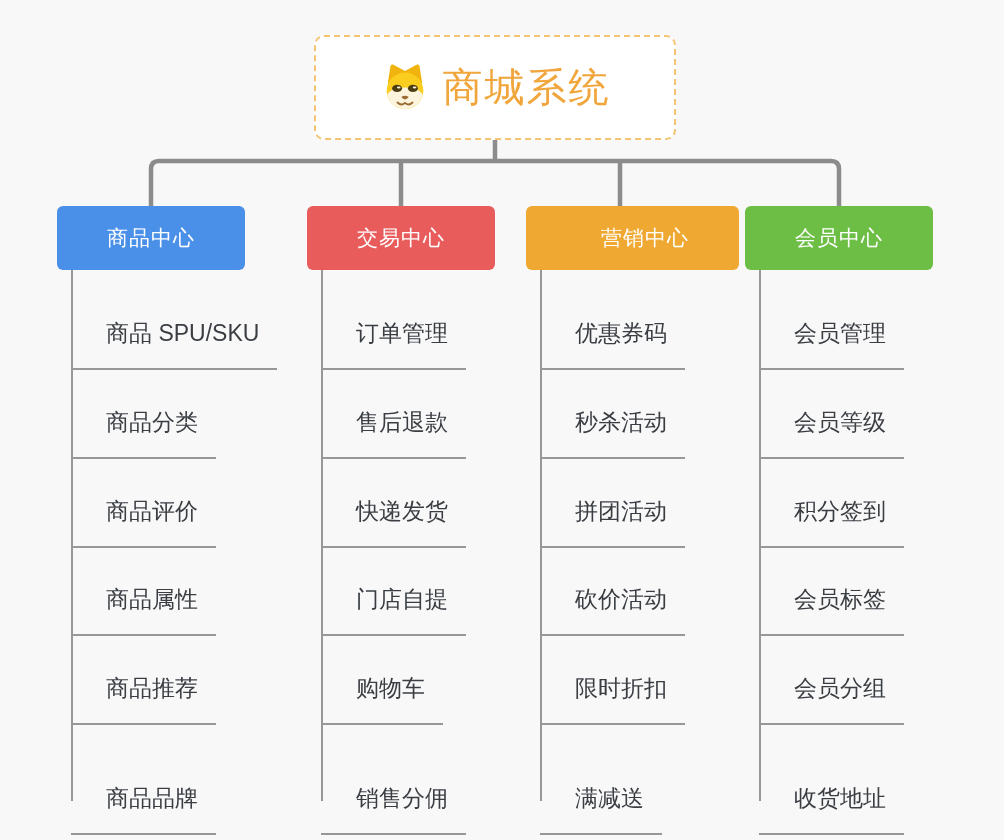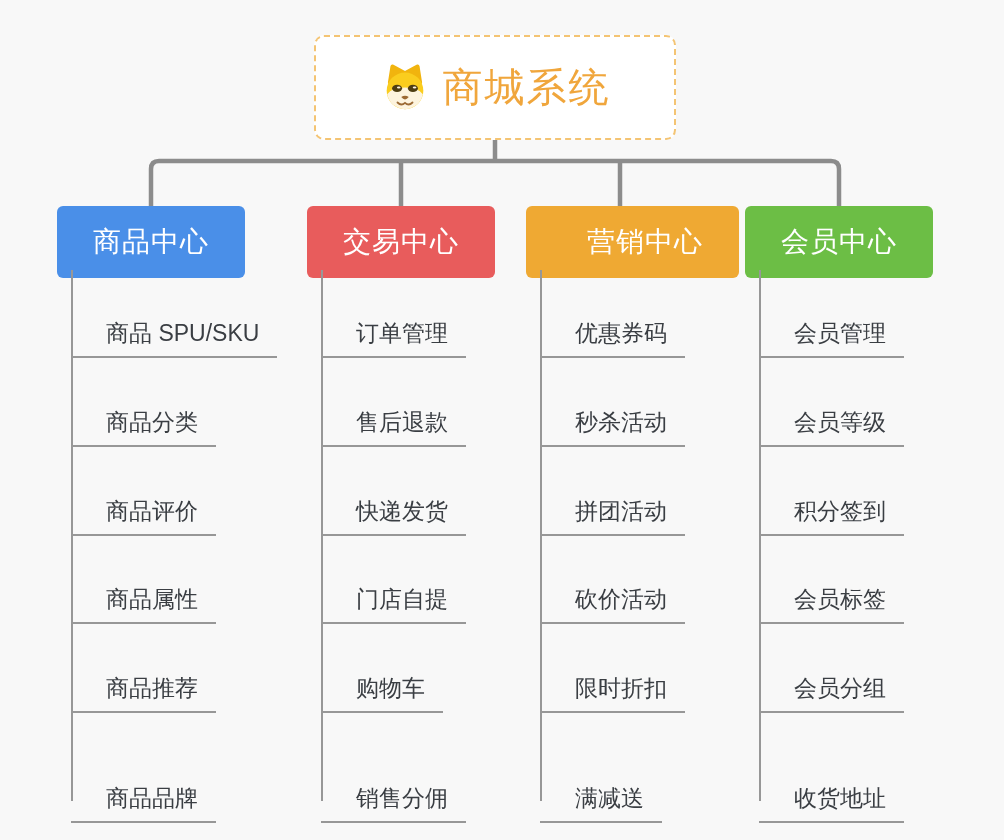--- a/index.html
+++ b/index.html
@@ -19,36 +19,36 @@
     position:absolute;left:314px;top:35px;width:362px;height:105px;
     background:#ffffff;border:2px dashed #f4c473;border-radius:10px;
     box-sizing:border-box;
     display:flex;align-items:center;justify-content:center;gap:13px;
   }
   .root-title{font-size:40px;color:#f0a63c;letter-spacing:2px;white-space:nowrap;}
   .root-icon{width:50px;height:47px;flex:0 0 auto;}
 
   
   .branch{
-    position:absolute;top:206px;width:188px;height:72px;
+    position:absolute;top:206px;width:188px;height:64px;
     border-radius:6px;
     display:flex;align-items:center;justify-content:center;
-    color:#ffffff;font-size:28px;letter-spacing:1px;white-space:nowrap;
+    color:#ffffff;font-size:21px;letter-spacing:1px;white-space:nowrap;
   }
   .b1{left:57px;}  .b2{left:307px;}  .b3{left:526px;padding-left:25px;}  .b4{left:745px;}
 
   
   .column{position:absolute;top:270px;width:220px;height:540px;}
   .c1{left:71px;} .c2{left:321px;} .c3{left:540px;} .c4{left:759px;}
   .spine{
     position:absolute;left:0;top:0;width:2px;height:531px;background:#979797;
   }
   .leaf{
     position:absolute;left:0;
-    padding:0 18px 8px 35px;
+    padding:0 18px 20px 35px;
     line-height:30px;height:30px;
     font-size:23px;color:#3a3e43;white-space:nowrap;
     border-bottom:2px solid #979797;
     width:max-content;
   }
   .l1{top:48px;} .l2{top:137px;} .l3{top:226px;}
   .l4{top:314px;} .l5{top:403px;} .l6{top:513px;}
 </style>
 </head>
 <body>

